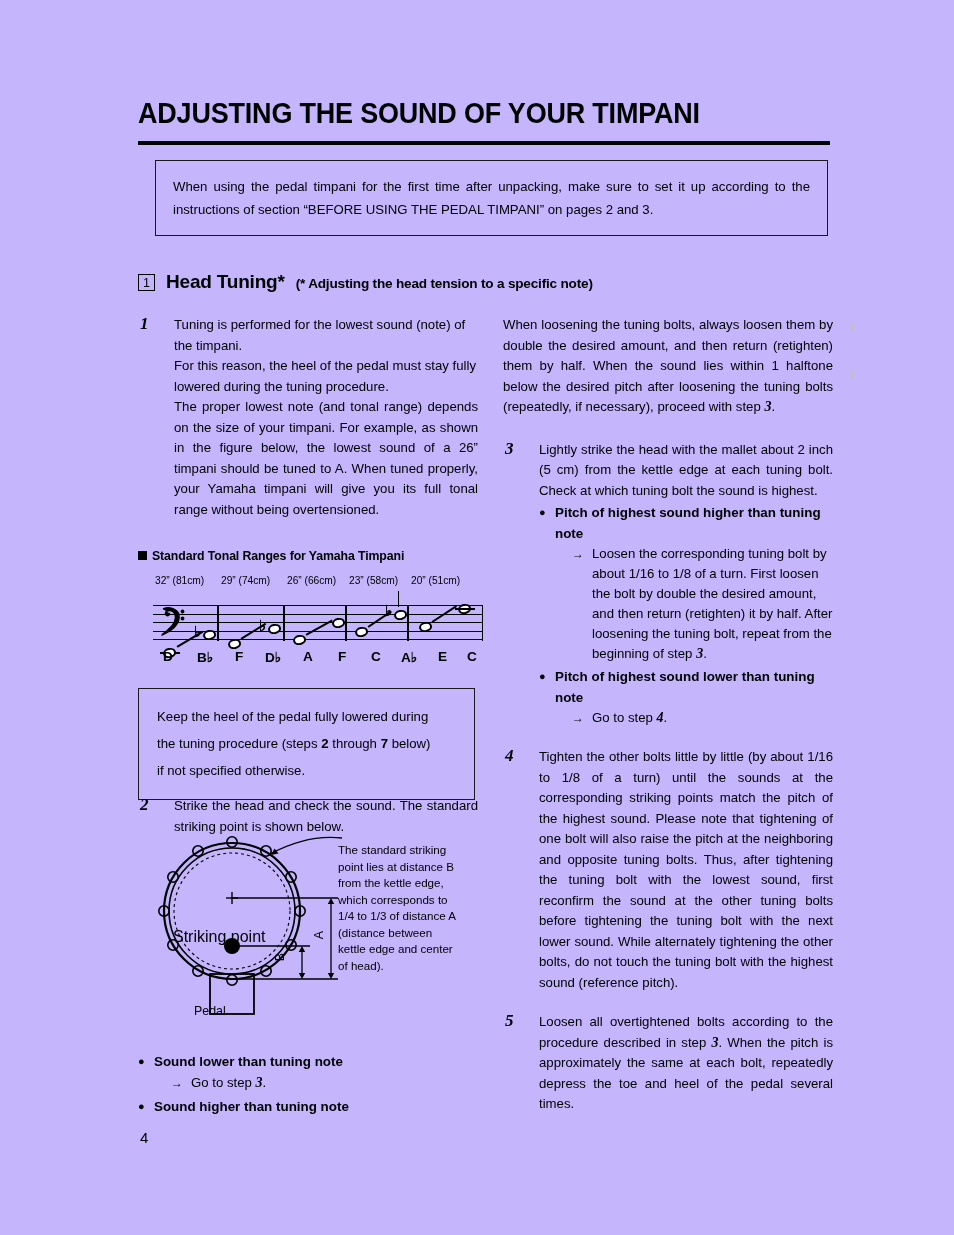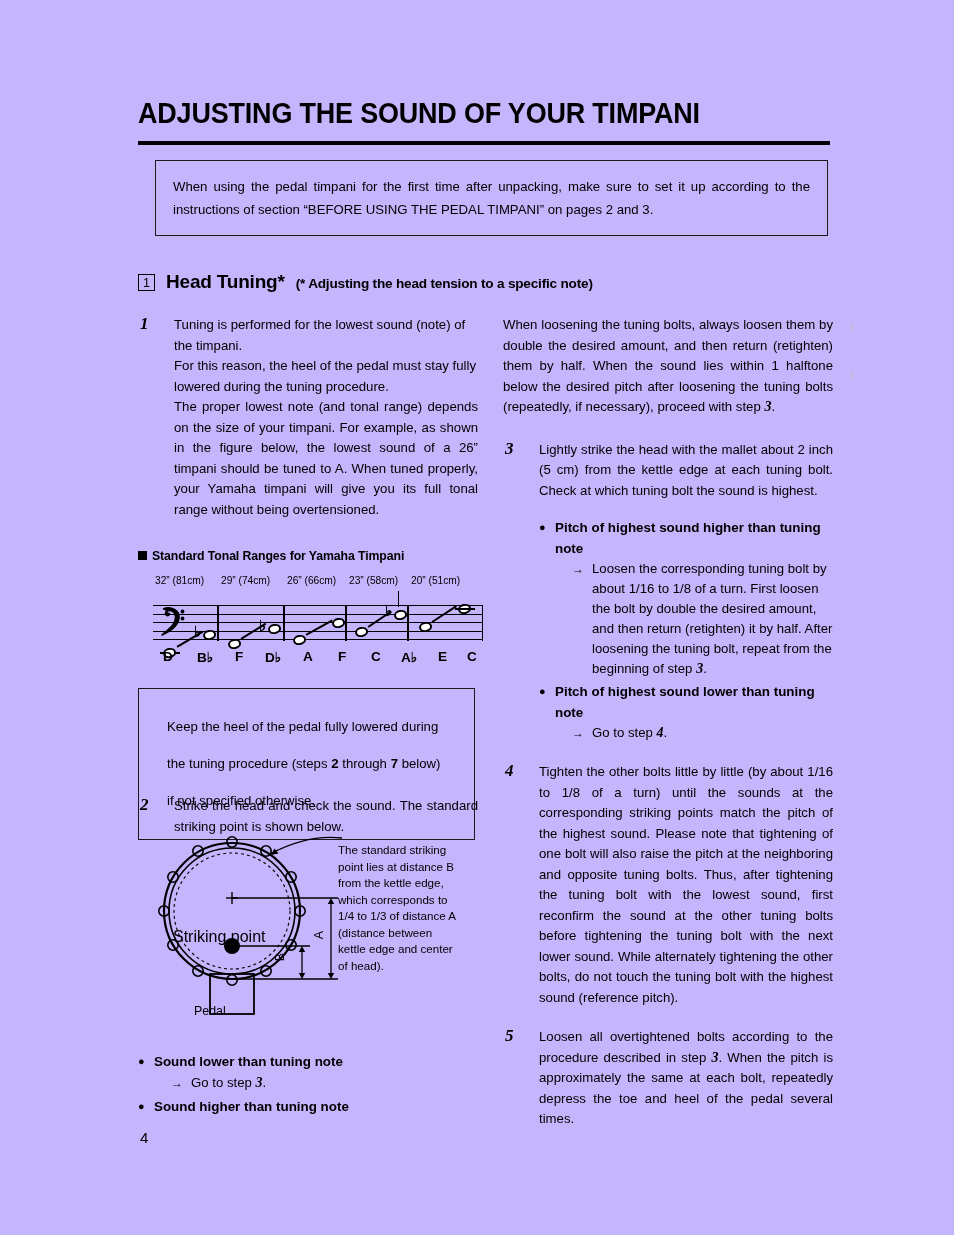--- a/index.html
+++ b/index.html
@@ -125,21 +125,21 @@
     font-family: "Liberation Serif", serif;
   }
   .step p, .body-p {
     margin: 0;
     font-size: 13.2px;
     line-height: 20.5px;
     text-align: justify;
   }
   .body-p.nojust { text-align: left; }
 
-  .bullet-block { margin-top: 17px; }
+  .bullet-block { margin-top: 2px; }
   .bullet {
     position: relative;
     padding-left: 16px;
     font-size: 13.4px;
     line-height: 20.5px;
     font-weight: bold;
     margin-top: 2px;
   }
   .bullet::before {
     content: "\25CF";
@@ -270,21 +270,21 @@
   .keep-box {
     position: absolute;
     left: 138px;
     top: 688px;
     width: 337px;
     box-sizing: border-box;
     border: 1.4px solid #1a1a1a;
     padding: 11px 12px 12px 12px;
   }
   .keep-box p {
-    margin: 16px;
+    margin: 6px;
     font-size: 13.2px;
     line-height: 21px;
   }
 
   
   .drum-fig {
     position: absolute;
     left: 150px;
     top: 836px;
     width: 340px;

